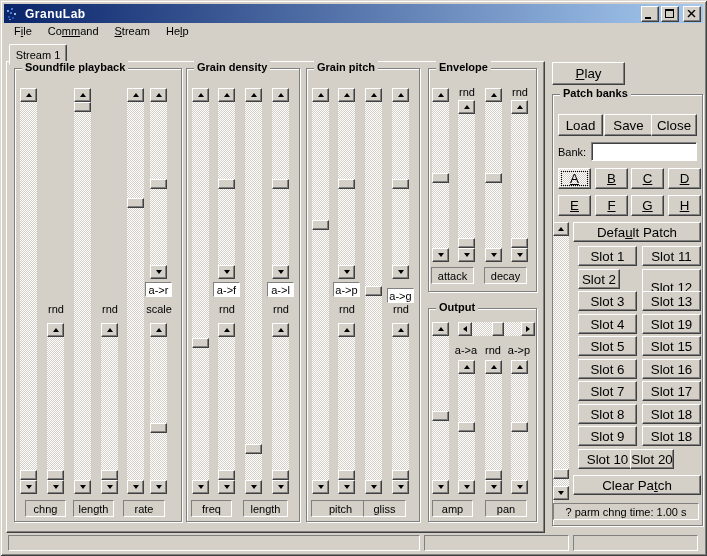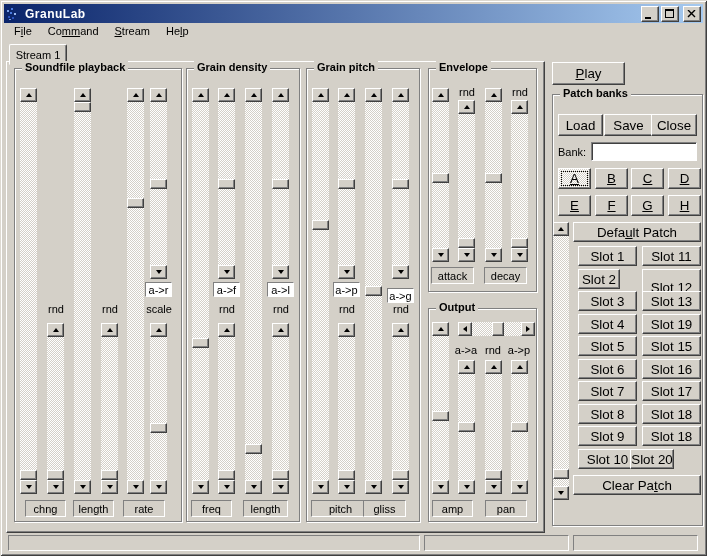--- a/index.html
+++ b/index.html
@@ -530,17 +530,18 @@
   <button class="btn" style="left:642px;top:291px;width:59px;height:20px">Slot 13</button>
   <button class="btn" style="left:642px;top:314px;width:59px;height:20px">Slot 19</button>
   <button class="btn" style="left:642px;top:336px;width:59px;height:20px">Slot 15</button>
   <button class="btn" style="left:642px;top:359px;width:59px;height:20px">Slot 16</button>
   <button class="btn" style="left:642px;top:381px;width:59px;height:20px">Slot 17</button>
   <button class="btn" style="left:642px;top:404px;width:59px;height:20px">Slot 18</button>
   <button class="btn" style="left:642px;top:426px;width:59px;height:20px">Slot 18</button>
   <button class="btn" style="left:630px;top:449px;width:44px;height:20px">Slot 20</button>
 
   <button class="btn" style="left:573px;top:475px;width:128px;height:20px">Clear Pa<u>t</u>ch</button>
+  <div class="sunken" style="left:553px;top:503px;width:146px;height:17px">? parm chng time: 1.00 s</div>
 
   <div class="spanel" style="left:8px;top:535px;width:412px"></div>
   <div class="spanel" style="left:424px;top:535px;width:145px"></div>
   <div class="spanel" style="left:573px;top:535px;width:125px"></div>
 </div>
 
 </body></html>

